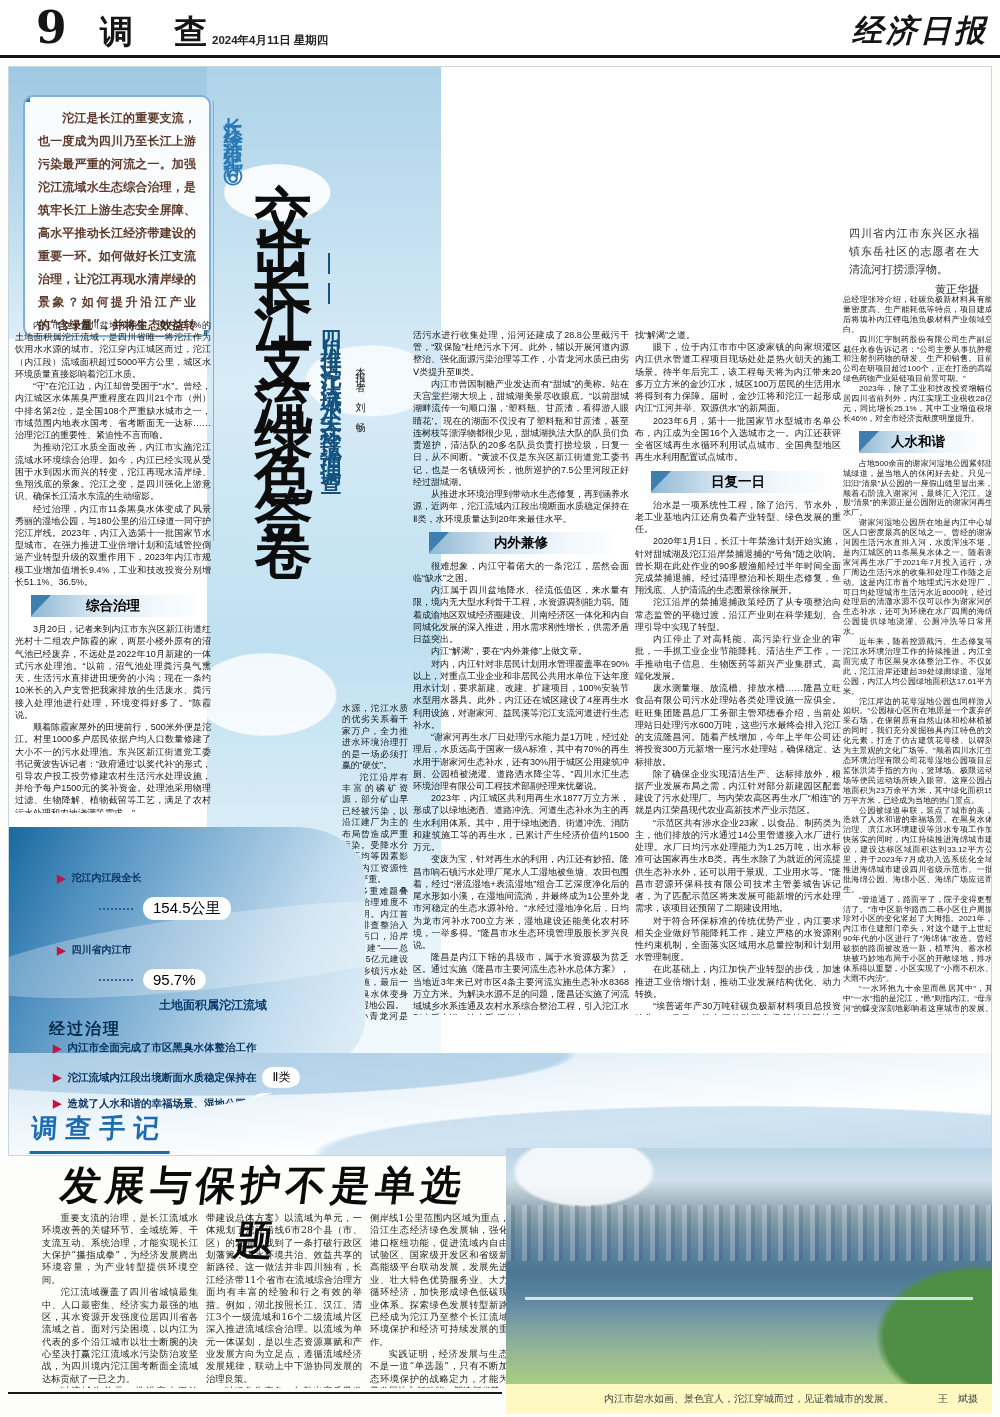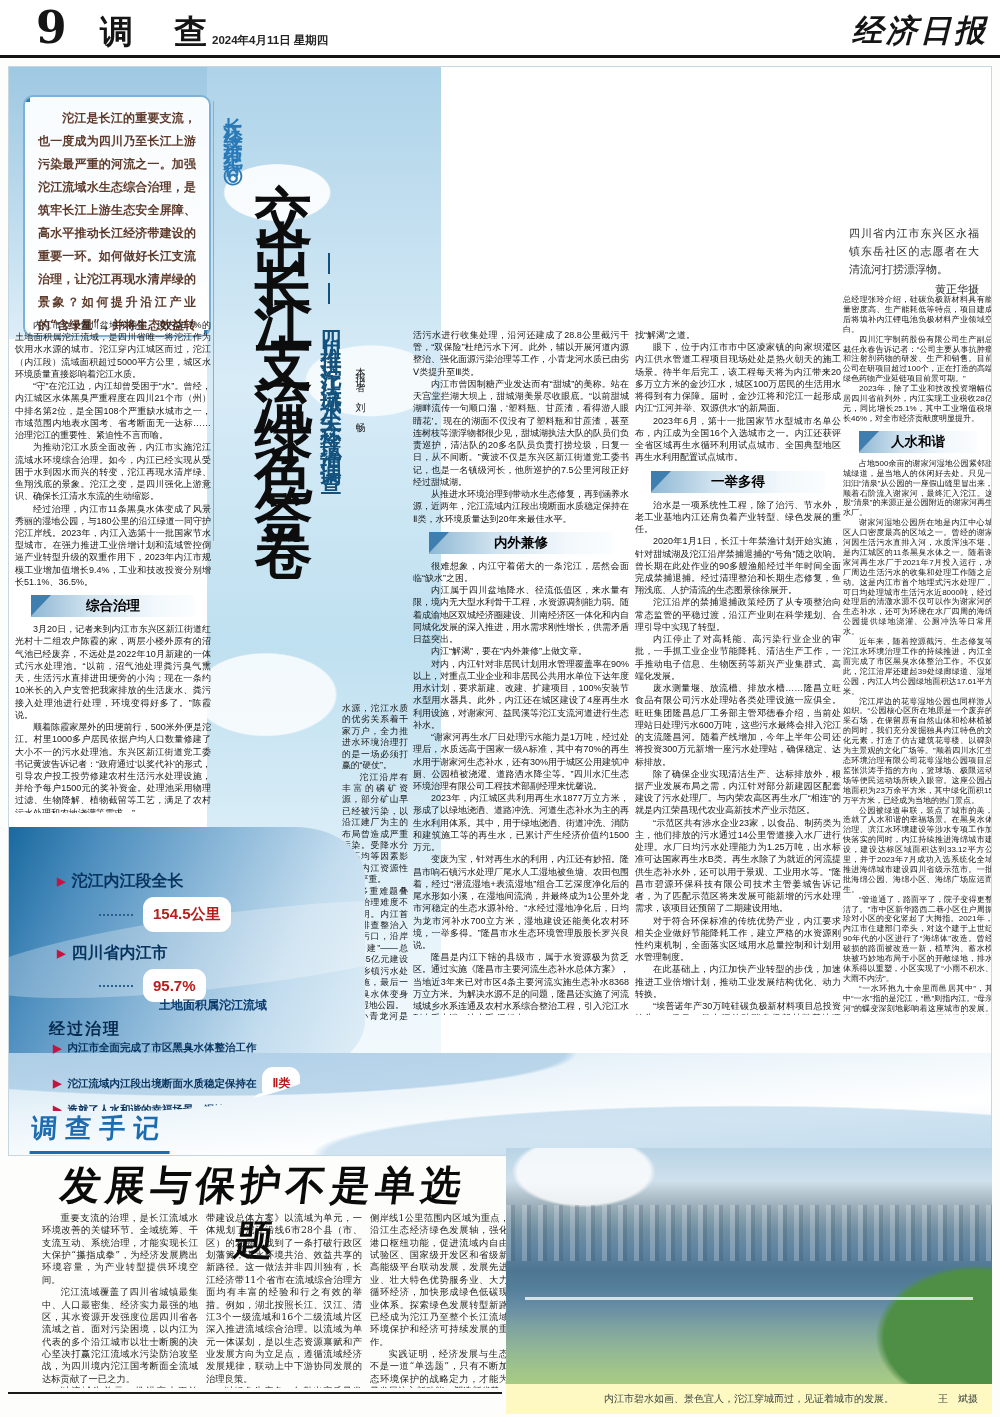--- a/index.html
+++ b/index.html
@@ -83,23 +83,23 @@
   .info{left:0;top:760px;width:356px;height:284px;overflow:hidden;
     border-top-right-radius:70px 50px;border-bottom-right-radius:230px 90px;
     background:linear-gradient(115deg,#19699f 0%,#4e8fbf 20%,#8ab7d8 45%,#c2dcee 70%,#e6f2f9 100%);}
   .info:before{content:"";position:absolute;left:-40px;top:30%;width:150%;height:26%;
     background:rgba(255,255,255,.28);transform:rotate(-7deg);border-radius:50%;}
   .info:after{content:"";position:absolute;left:-20px;bottom:-18%;width:160%;height:34%;
     background:rgba(10,60,110,.28);transform:rotate(-5deg);border-radius:50%;}
   .ig{position:absolute;display:flex;align-items:center;gap:6px;color:#07335e;font-weight:bold;z-index:3;}
   .bul{color:#c81240;font-size:11px;line-height:1;}
   .dots{display:inline-block;width:34px;border-bottom:2px dotted #2a5e8e;height:1px;margin-right:4px;}
-  .pill{display:inline-block;background:#fff;border-radius:11px;padding:8px 10px;
-    font-weight:700;color:#b91c1c;}
-  .ig-lab{font-size:16px;}
+  .pill{display:inline-block;background:#fff;border-radius:11px;padding:2px 10px;
+    font-weight:400;color:#000000;}
+  .ig-lab{font-size:10px;}
   .ig-item{font-size:10.5px;}
   .ig-group{font-size:16px;color:#052a4e;letter-spacing:2px;}
   .ig-suffix{font-size:12px;color:#0b3c6e;}
 
   .wave{left:0;top:986px;width:982px;height:102px;
     background:
       radial-gradient(600px 70px at 20% 0%,rgba(140,185,220,.5) 0 60%,transparent 62%),
       radial-gradient(700px 80px at 75% 100%,rgba(170,205,230,.55) 0 60%,transparent 62%),
       linear-gradient(175deg,#cfe4f2 0%,#eef6fb 40%,#ffffff 70%,#e3eff8 100%);}
   .notes-label{left:22px;top:1044px;font-family:"DejaVu Serif",serif;font-weight:900;font-size:26px;
@@ -210,21 +210,21 @@
     </div>
 
     <div class="col c3">
       <div class="flush">
           <p class="para">找“解渴”之道。</p>
           <p class="para">眼下，位于内江市市中区凌家镇的向家坝灌区内江供水管道工程项目现场处处是热火朝天的施工场景。待半年后完工，该工程每天将为内江带来20多万立方米的金沙江水，城区100万居民的生活用水将得到有力保障。届时，金沙江将和沱江一起形成内江“江河并举、双源供水”的新局面。</p>
           <p class="para">2023年6月，第十一批国家节水型城市名单公布，内江成为全国16个入选城市之一。内江还获评全省区域再生水循环利用试点城市、全国典型地区再生水利用配置试点城市。</p>
         </div>
       <div class="sec">
         <span class="tri"></span>
-        <span>一举多得</span>
+        <span>日复一日</span>
       </div>
       <div>
           <p class="para">治水是一项系统性工程，除了治污、节水外，老工业基地内江还肩负着产业转型、绿色发展的重任。</p>
           <p class="para">2020年1月1日，长江十年禁渔计划开始实施，针对甜城湖及沱江沿岸禁捕退捕的“号角”随之吹响。曾长期在此处作业的90多艘渔船经过半年时间全面完成禁捕退捕。经过清理整治和长期生态修复，鱼翔浅底、人护清流的生态图景徐徐展开。</p>
           <p class="para">沱江沿岸的禁捕退捕政策经历了从专项整治向常态监管的平稳过渡，沿江产业则在科学规划、合理引导中实现了转型。</p>
           <p class="para">内江停止了对高耗能、高污染行业企业的审批，一手抓工业企业节能降耗、清洁生产工作，一手推动电子信息、生物医药等新兴产业集群式、高端化发展。</p>
           <p class="para">废水测量堰、放流槽、排放水槽……隆昌立旺食品有限公司污水处理站各类处理设施一应俱全。旺旺集团隆昌总厂工务部主管邓德春介绍，当前处理站日处理污水600万吨，这些污水最终会排入沱江的支流隆昌河。随着产线增加，今年上半年公司还将投资300万元新增一座污水处理站，确保稳定、达标排放。</p>
           <p class="para">除了确保企业实现清洁生产、达标排放外，根据产业发展布局之需，内江针对部分新建园区配套建设了污水处理厂。与内荣农高区再生水厂“相连”的就是内江荣昌现代农业高新技术产业示范区。</p>
           <p class="para">“示范区共有涉水企业23家，以食品、制药类为主，他们排放的污水通过14公里管道接入水厂进行处理。水厂日均污水处理能力为1.25万吨，出水标准可达国家再生水B类。再生水除了为就近的河流提供生态补水外，还可以用于景观、工业用水等。”隆昌市碧源环保科技有限公司技术主管姜城告诉记者，为了匹配示范区将来发展可能新增的污水处理需求，该项目还预留了二期建设用地。</p>
           <p class="para">对于符合环保标准的传统优势产业，内江要求相关企业做好节能降耗工作，建立严格的水资源刚性约束机制，全面落实区域用水总量控制和计划用水管理制度。</p>

